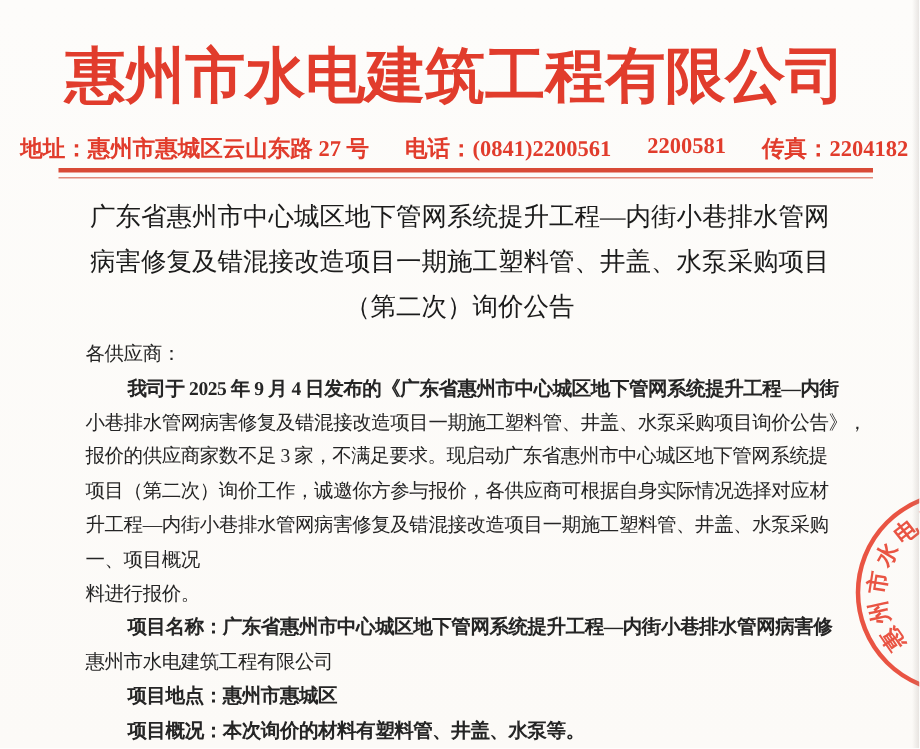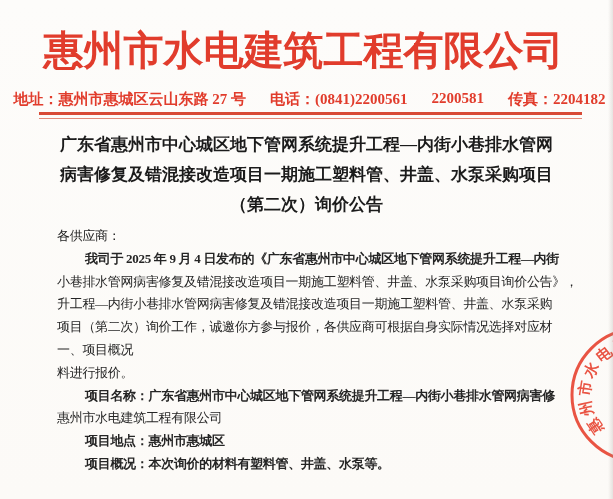--- a/index.html
+++ b/index.html
@@ -43,21 +43,21 @@
     position: absolute;
     top: 118px; left: 39px; width: 543px;
     height: 0;
     border-top: 1.5px solid #e28a7a;
   }
   .doc-title {
     position: absolute;
     top: 130px; left: 40px; right: 40px;
     text-align: center;
     font-size: 17px;
-    font-weight: bold;
+    font-weight: normal;
     color: #1b1b1b;
     line-height: 30px;
     white-space: nowrap;
   }
   .body-text {
     position: absolute;
     top: 225px; left: 57px; width: 505px;
     font-size: 13px;
     line-height: 22.8px;
     letter-spacing: -0.3px;
@@ -104,22 +104,23 @@
   <div class="doc-title">
     <div>广东省惠州市中心城区地下管网系统提升工程—内街小巷排水管网</div>
     <div>病害修复及错混接改造项目一期施工塑料管、井盖、水泵采购项目</div>
     <div>（第二次）询价公告</div>
   </div>
 
   <div class="body-text">
     <div class="line">各供应商：</div>
     <div class="line indent">我司于 2025 年 9 月 4 日发布的《广东省惠州市中心城区地下管网系统提升工程—内街</div>
     <div class="line">小巷排水管网病害修复及错混接改造项目一期施工塑料管、井盖、水泵采购项目询价公告》，</div>
+    <div class="line">报价的供应商家数不足 3 家，不满足要求。现启动广东省惠州市中心城区地下管网系统提</div>
+    <div class="line">项目（第二次）询价工作，诚邀你方参与报价，各供应商可根据自身实际情况选择对应材</div>
     <div class="line">升工程—内街小巷排水管网病害修复及错混接改造项目一期施工塑料管、井盖、水泵采购</div>
-    <div class="line">项目（第二次）询价工作，诚邀你方参与报价，各供应商可根据自身实际情况选择对应材</div>
     <div class="line">一、项目概况</div>
     <div class="line">料进行报价。</div>
     <div class="line indent">项目名称：广东省惠州市中心城区地下管网系统提升工程—内街小巷排水管网病害修</div>
     <div class="line">惠州市水电建筑工程有限公司</div>
     <div class="line indent">项目地点：惠州市惠城区</div>
     <div class="line indent">项目概况：本次询价的材料有塑料管、井盖、水泵等。</div>
   </div>
 
   <svg class="stamp" width="140" height="152" viewBox="0 0 140 152" aria-hidden="true">
     <circle cx="82" cy="75" r="66" fill="none" stroke="#e84634" stroke-width="3"></circle>

